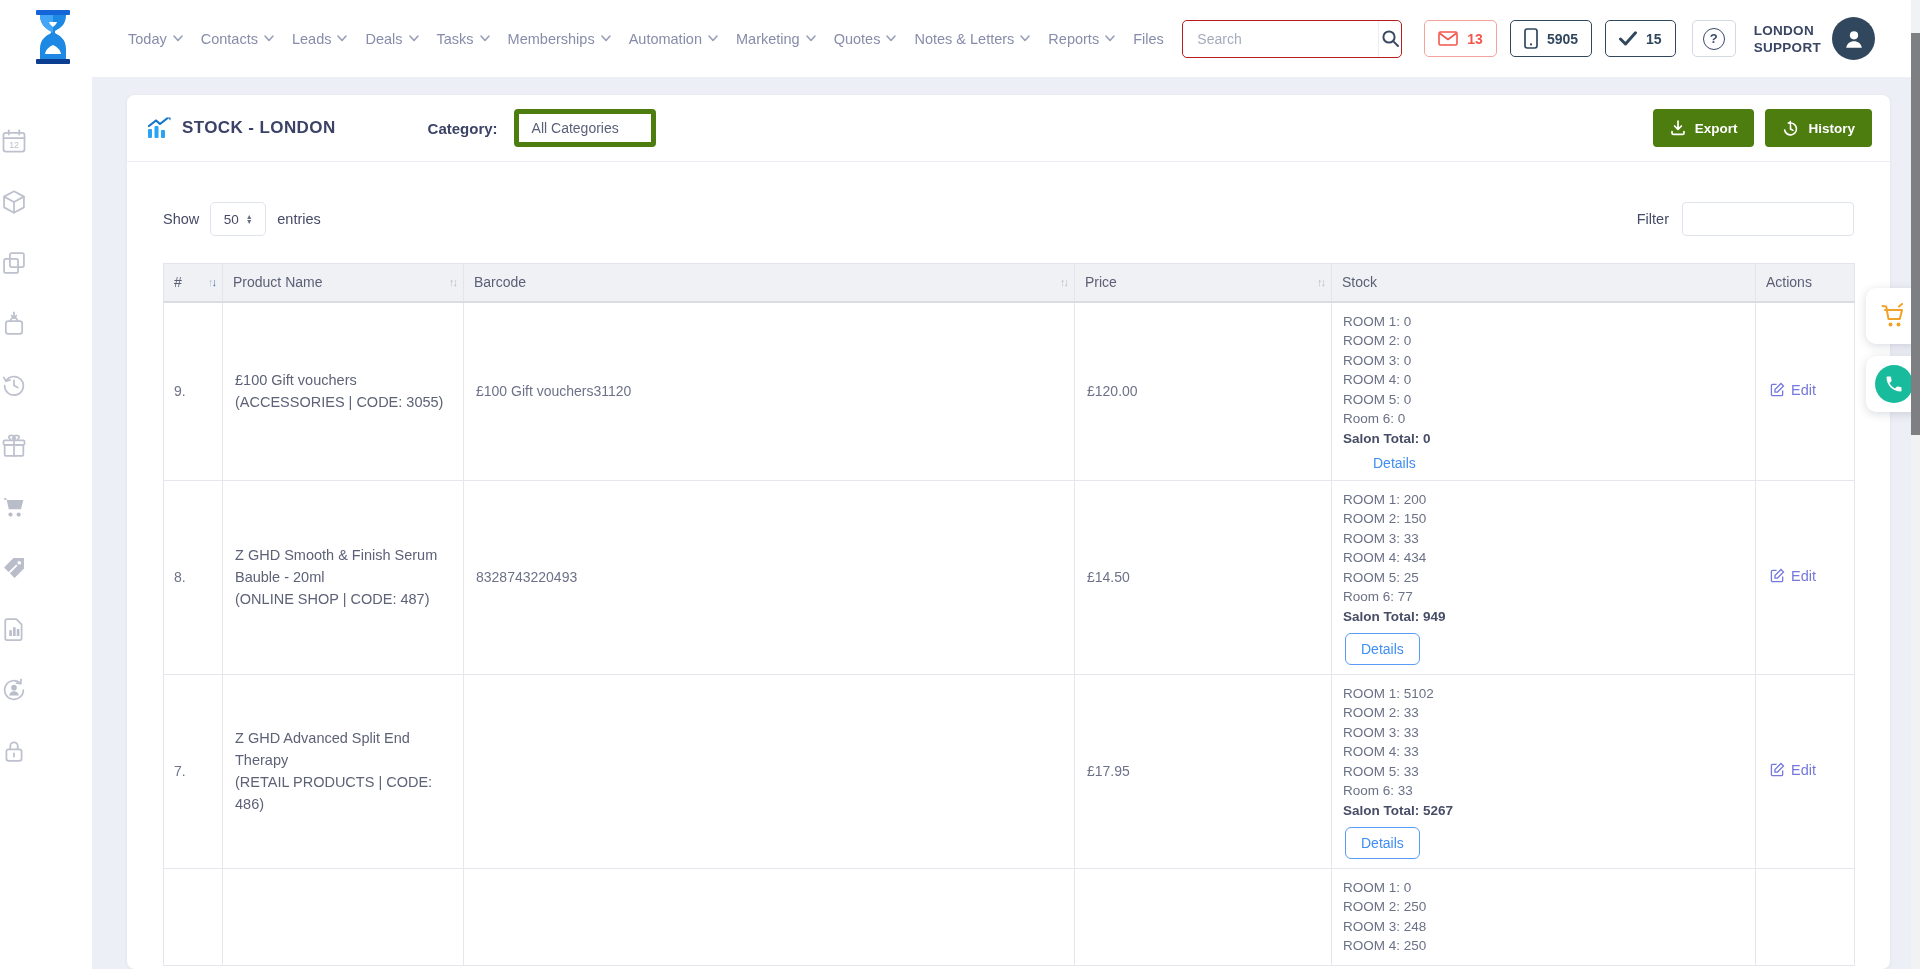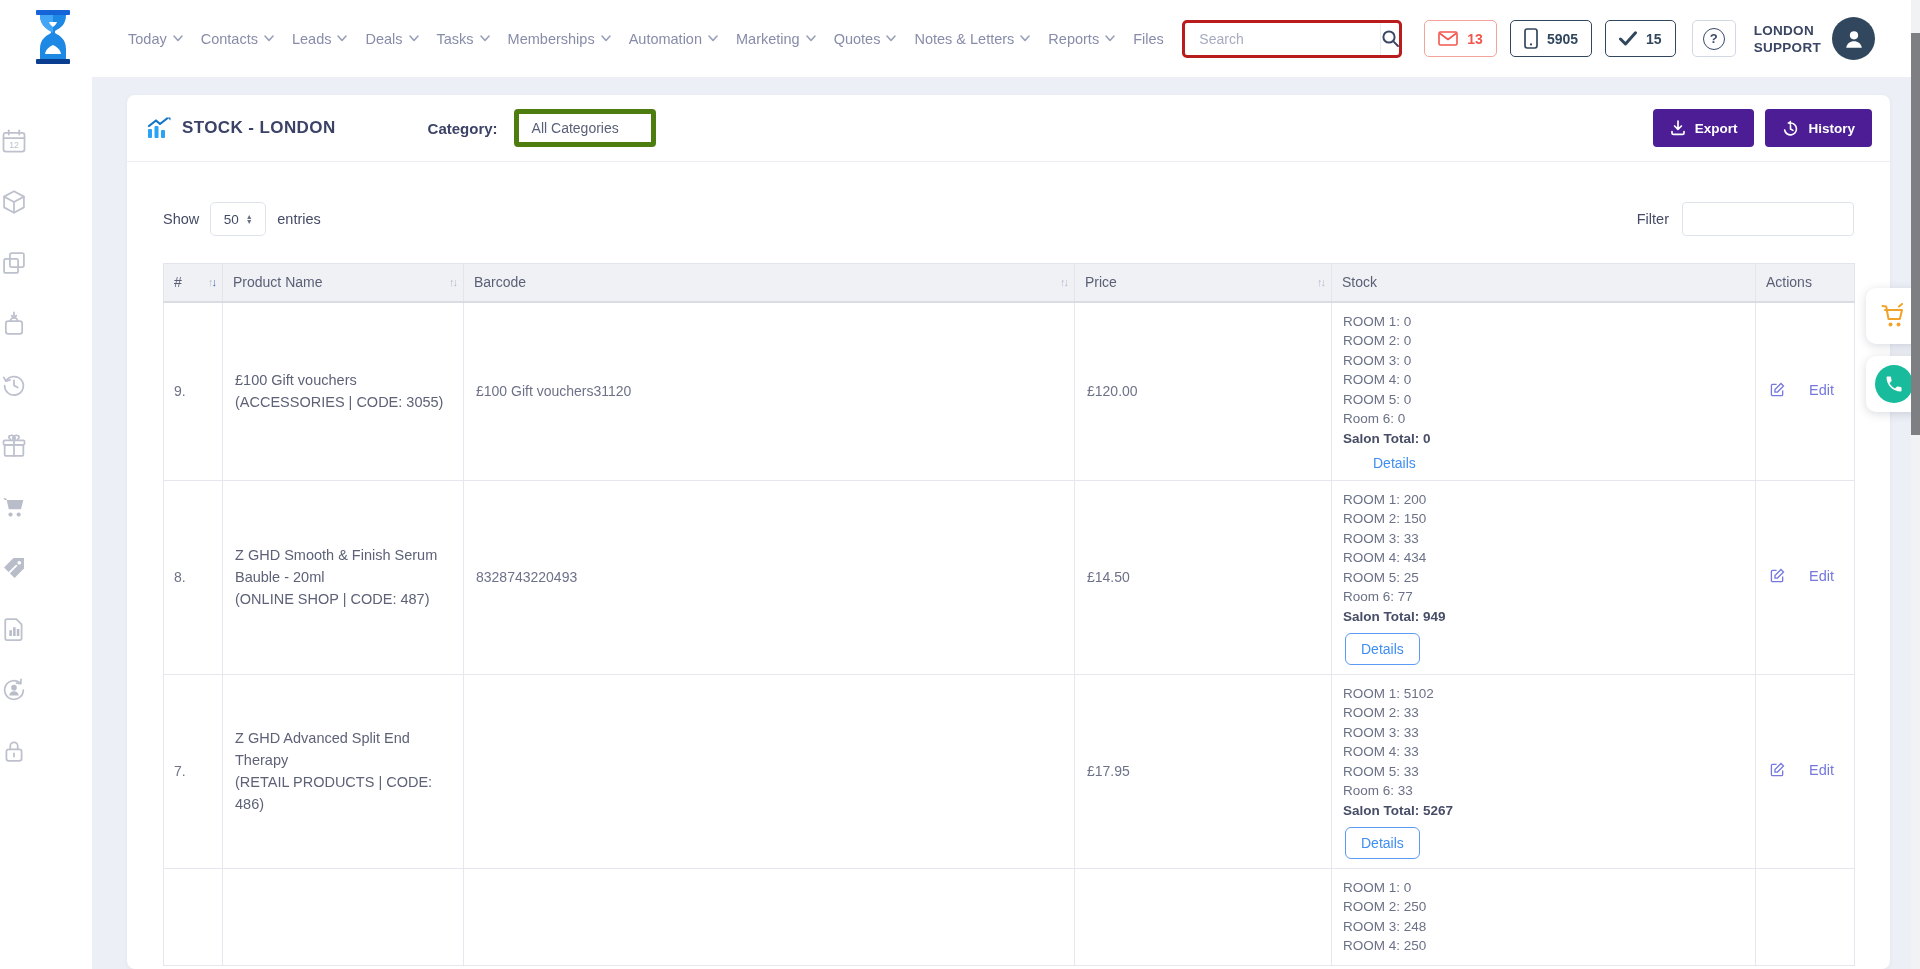--- a/index.html
+++ b/index.html
@@ -12,21 +12,21 @@
   
   .topbar {
     position:absolute; top:0; left:0; width:1920px; height:77px;
     background:#fff; display:flex; align-items:center; padding-right:45px; z-index:4;
   }
   .logo { margin-left:30px; flex:none; }
   .nav { display:flex; margin-left:52px; gap:18px; align-items:center; }
   .nav-item { display:flex; align-items:center; gap:6px; color:#878ca9; font-size:14.5px; cursor:pointer; white-space:nowrap; }
   .chev { width:10px; height:7px; flex:none; }
   .chev polyline { fill:none; stroke:#9ba0ba; stroke-width:1.6; stroke-linecap:round; stroke-linejoin:round; }
-  .search { margin-left:auto; width:220px; height:38px; border:3px solid #b91c1c; border-radius:5px; display:flex; align-items:stretch; background:#fff; }
+  .search { margin-left:auto; width:220px; height:38px; border:1px solid #b91c1c; border-radius:5px; display:flex; align-items:stretch; background:#fff; }
   .search input { flex:1; border:none; outline:none; padding:0 0 0 14px; font-size:14px; color:#555b77; font-family:inherit; background:transparent; }
   .search input::placeholder { color:#a6aabf; }
   .search-btn { width:44px; border:none; border-left:1px solid #ecedf3; background:transparent; display:flex; align-items:center; justify-content:center; cursor:pointer; }
   .badges { display:flex; align-items:center; gap:13px; margin-left:22px; }
   .badge { height:37px; border:1.5px solid #31475e; border-radius:5px; display:flex; align-items:center; gap:9px; padding:0 13px; color:#31475e; font-weight:700; font-size:14px; background:#fff; cursor:pointer; }
   .badge.mail { border-color:#f5a39d; color:#f2574d; }
   .help-btn { width:44px; height:37px; border:1px solid #d3d9e3; border-radius:5px; background:#fff; display:flex; align-items:center; justify-content:center; margin-left:16px; cursor:pointer; }
   .help-circle { width:22px; height:22px; border:1.5px solid #3a4a6b; border-radius:50%; color:#3a4a6b; font-size:13px; font-weight:700; display:flex; align-items:center; justify-content:center; }
   .user { display:flex; align-items:center; gap:11px; margin-left:18px; cursor:pointer; }
   .user-name { font-size:13.5px; font-weight:700; color:#3a4664; line-height:17px; letter-spacing:.3px; }
@@ -45,21 +45,21 @@
     position:absolute; left:127px; top:95px; width:1763px; height:874px;
     background:#fff; border-radius:8px; box-shadow:0 1px 4px rgba(40,50,80,.06); overflow:hidden; z-index:2;
   }
   .card-header { height:67px; display:flex; align-items:center; border-bottom:1px solid #eceef3; padding:0 18px 0 20px; }
   .page-title { display:flex; align-items:center; gap:11px; }
   .page-title h1 { font-size:17px; font-weight:700; color:#3b4266; letter-spacing:.4px; }
   .category { margin-left:92px; display:flex; align-items:center; gap:16px; }
   .category label { font-size:15px; font-weight:700; color:#3b4266; }
   .select-box { width:142px; height:38px; border:5px solid #4d7c0f; border-radius:4px; font-size:14px; color:#5a6078; display:flex; align-items:center; padding-left:13px; background:#fff; cursor:pointer; }
   .hdr-actions { margin-left:auto; display:flex; gap:11px; }
-  .btn-dark { height:38px; background:#4c1d95; color:#fff; font-size:13.5px; font-weight:700; border:none; border-radius:4px; display:flex; align-items:center; gap:9px; padding:0 17px; cursor:pointer; font-family:inherit; }
+  .btn-dark { height:38px; background:#4d7c0f; color:#fff; font-size:13.5px; font-weight:700; border:none; border-radius:4px; display:flex; align-items:center; gap:9px; padding:0 17px; cursor:pointer; font-family:inherit; }
   
   .controls { display:flex; align-items:center; margin:40px 36px 0; }
   .show-group { display:flex; align-items:center; gap:11px; font-size:14.5px; color:#454b66; }
   .page-size { width:56px; height:34px; border:1px solid #dfe3ec; border-radius:5px; display:flex; align-items:center; justify-content:center; gap:7px; font-size:13.5px; color:#454b66; background:#fff; cursor:pointer; }
   .spin { display:flex; flex-direction:column; font-size:7px; line-height:5px; color:#6a6f84; }
   .filter-group { margin-left:auto; display:flex; align-items:center; gap:13px; font-size:14.5px; color:#454b66; }
   .filter-group input { width:172px; height:34px; border:1px solid #dfe3ec; border-radius:4px; outline:none; padding:0 8px; font-size:14px; color:#454b66; font-family:inherit; }
   
   .table-wrap { margin:27px 36px 0; }
   table { width:1691px; border-collapse:collapse; table-layout:fixed; }
@@ -71,21 +71,21 @@
   .sort .active { color:#3d6fb8; }
   td { border:1px solid #e5e7ec; vertical-align:middle; color:#6d7288; font-size:14px; padding:10px 12px; background:#fff; }
   td.num { padding-left:10px; }
   .p-name { color:#5d6277; font-size:14.5px; line-height:22px; }
   td.stock { vertical-align:top; padding:9px 11px; }
   .room { font-size:13.5px; line-height:19.5px; color:#6b7186; }
   .salon { font-weight:700; color:#474d66; font-size:13.5px; line-height:20px; }
   .details-btn { display:inline-block; margin:6px 0 0 2px; border:1px solid #5b9bf5; color:#3f8ef3; border-radius:6px; padding:7px 15px; font-size:14px; background:#fff; cursor:pointer; font-family:inherit; }
   .details-link { display:inline-block; margin:6px 0 0 30px; color:#3f8ef3; font-size:14px; cursor:pointer; }
   td.actions { padding-left:14px; }
-  .edit { color:#7578dd; font-size:14.5px; display:inline-flex; gap:24px; align-items:center; cursor:pointer; white-space:nowrap; }
+  .edit { color:#7578dd; font-size:14.5px; display:inline-flex; gap:6px; align-items:center; cursor:pointer; white-space:nowrap; }
   .edit svg { stroke:#7578dd; fill:none; stroke-width:1.4; }
   
   .float-btn { position:absolute; width:56px; height:56px; background:#fff; border-radius:10px; box-shadow:0 2px 10px rgba(50,60,90,.18); display:flex; align-items:center; justify-content:center; z-index:5; cursor:pointer; }
   .float-cart { left:1866px; top:288px; }
   .float-phone { left:1866px; top:356px; }
   .phone-circle { width:38px; height:38px; border-radius:50%; background:#18bc9c; display:flex; align-items:center; justify-content:center; }
   .sb-track { position:absolute; right:0; top:0; width:9px; height:969px; background:#f1f2f3; z-index:6; }
   .sb-thumb { position:absolute; top:33px; left:0; width:9px; height:402px; background:#7e7f82; cursor:pointer; }
 </style>
 </head>

